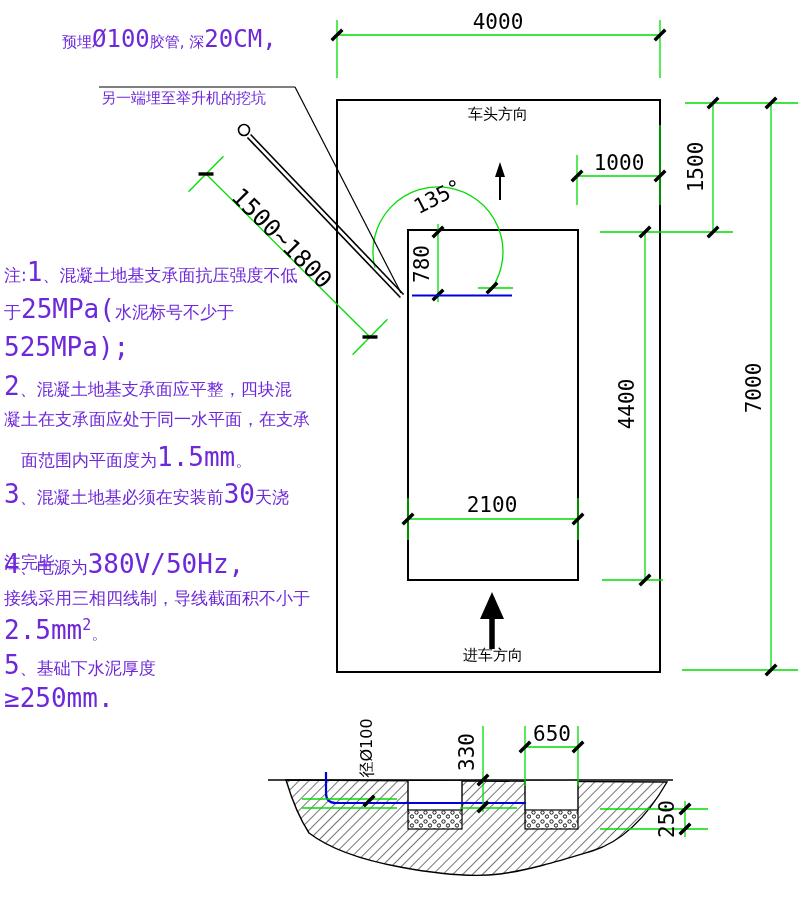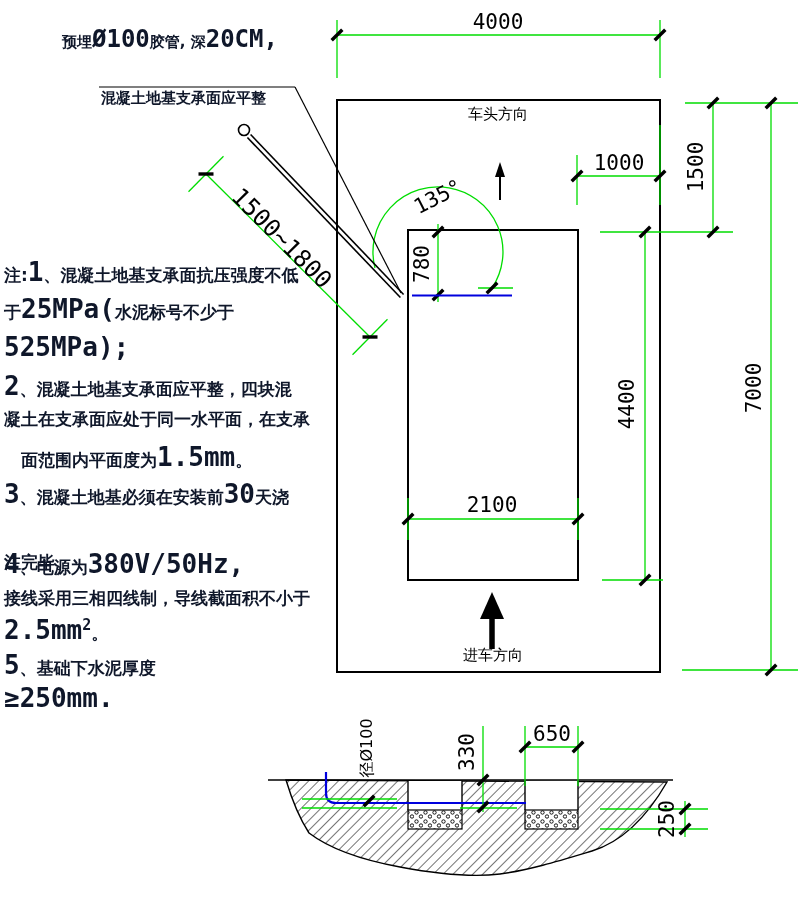--- a/index.html
+++ b/index.html
@@ -8,21 +8,21 @@
           font-family:"DejaVu Sans",sans-serif;}
   svg{position:absolute;left:0;top:0;}
   .g-blk{stroke:var(--line);fill:none;}
   .g-dim{stroke:var(--dimension);stroke-width:1.3;fill:none;}
   .tick{stroke:var(--line);stroke-width:3.4;fill:none;}
   .blue{stroke:var(--pipe);stroke-width:2.2;fill:none;}
   .dimnum{font:21px "DejaVu Sans Mono",monospace;fill:#000;}
   .dimnum-big{font:24px "DejaVu Sans Mono",monospace;fill:#000;}
   .cn{font:15px "DejaVu Sans",sans-serif;fill:#000;}
   .cnv{font:16px "DejaVu Sans",sans-serif;fill:#000;}
-  .txt{position:absolute;white-space:nowrap;color:#0f172a;line-height:1.12;font-weight:bold;}
+  .txt{position:absolute;white-space:nowrap;color:#6d28d9;line-height:1.12;}
   .zh{font-size:15px;}
   .num{font-size:24px;font-family:"DejaVu Sans Mono",monospace;}
   .notes .zh{font-size:17px;}
   .notes .num{font-size:26px;}
   .sup{font-size:15px;font-family:"DejaVu Sans Mono",monospace;vertical-align:9px;}
 </style>
 </head>
 <body>
 
 <div class="canvas">
@@ -211,21 +211,21 @@
     <path class="tick" d="M-7.5 0H7.5" transform="translate(685 809) rotate(-45)"></path>
     <path class="tick" d="M-7.5 0H7.5" transform="translate(685 829) rotate(-45)"></path>
     <text class="dimnum" text-anchor="middle" transform="translate(674 819) rotate(-90)">250</text>
   </g>
 </svg>
 
 <div class="txt" style="left:62px;top:26px;">
   <span class="zh">预埋</span><span class="num">Ø100</span><span class="zh">胶管, 深</span><span class="num">20CM,</span>
 </div>
 <div class="txt" style="left:101px;top:89px;">
-  <span class="zh">混凝土地基支承面应平整</span>
+  <span class="zh">另一端埋至举升机的挖坑</span>
 </div>
 
 <div class="notes">
   <div class="txt" style="left:4px;top:258px;"><span class="zh">注:</span><span class="num">1</span><span class="zh">、混凝土地基支承面抗压强度不低</span></div>
   <div class="txt" style="left:4px;top:295px;"><span class="zh">于</span><span class="num">25MPa(</span><span class="zh">水泥标号不少于</span></div>
   <div class="txt" style="left:4px;top:333px;"><span class="num">525MPa);</span></div>
   <div class="txt" style="left:4px;top:372px;"><span class="num">2</span><span class="zh">、混凝土地基支承面应平整，四块混</span></div>
   <div class="txt" style="left:4px;top:410px;"><span class="zh">凝土在支承面应处于同一水平面，在支承</span></div>
   <div class="txt" style="left:4px;top:443px;margin-left:17px;"><span class="zh">面范围内平面度为</span><span class="num">1.5mm</span><span class="zh">。</span></div>
   <div class="txt" style="left:4px;top:480px;"><span class="num">3</span><span class="zh">、混凝土地基必须在安装前</span><span class="num">30</span><span class="zh">天浇</span></div>

